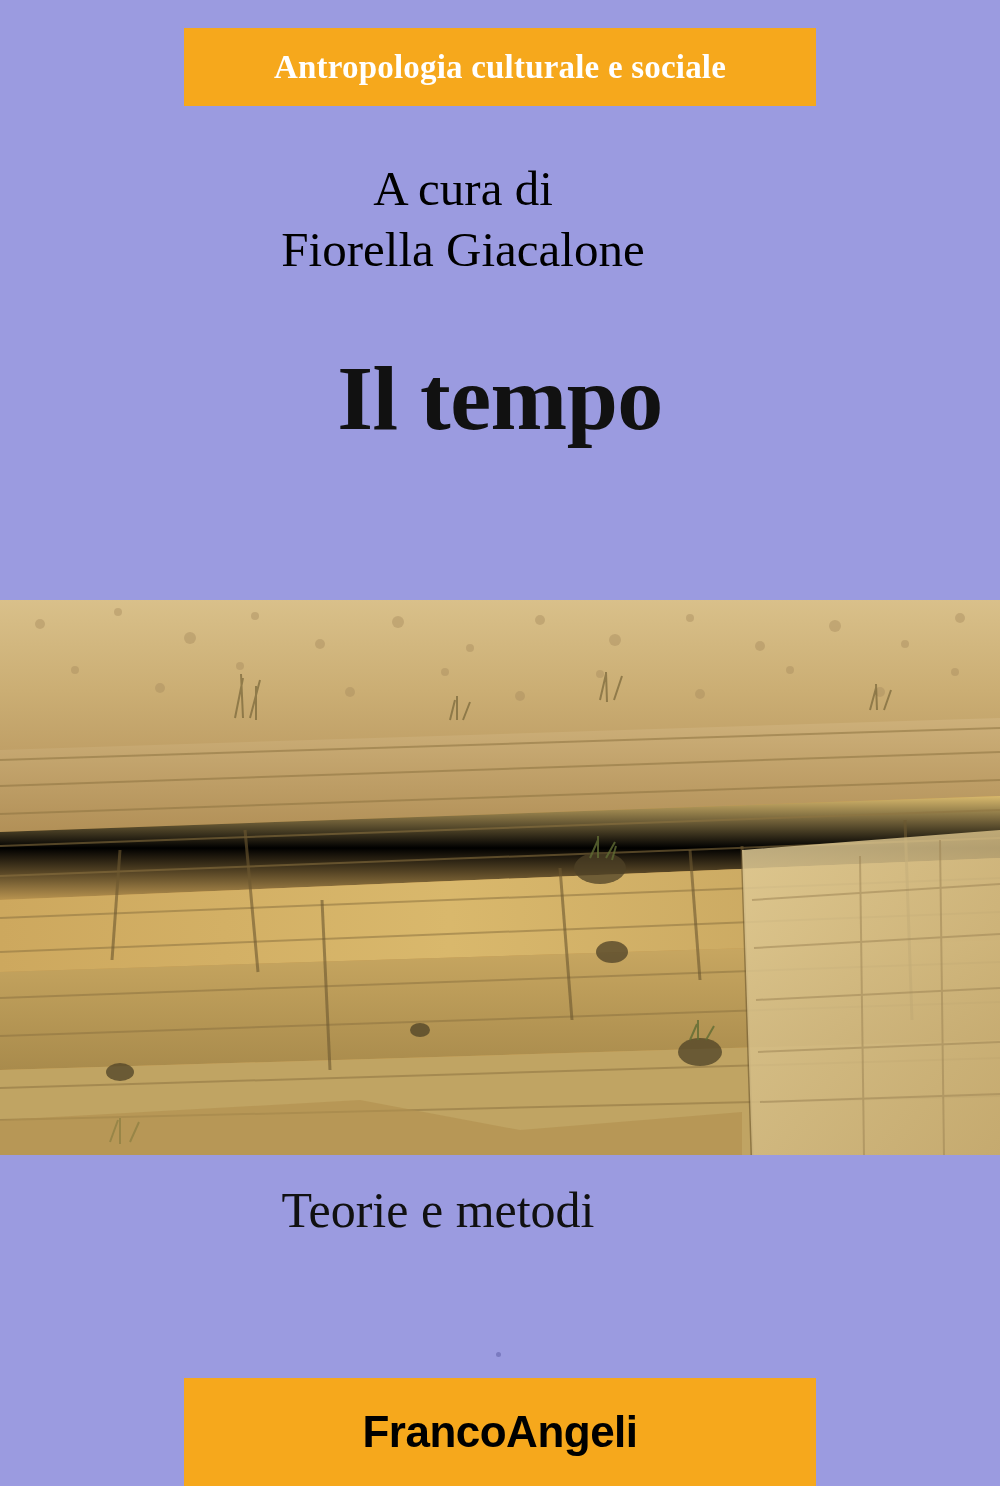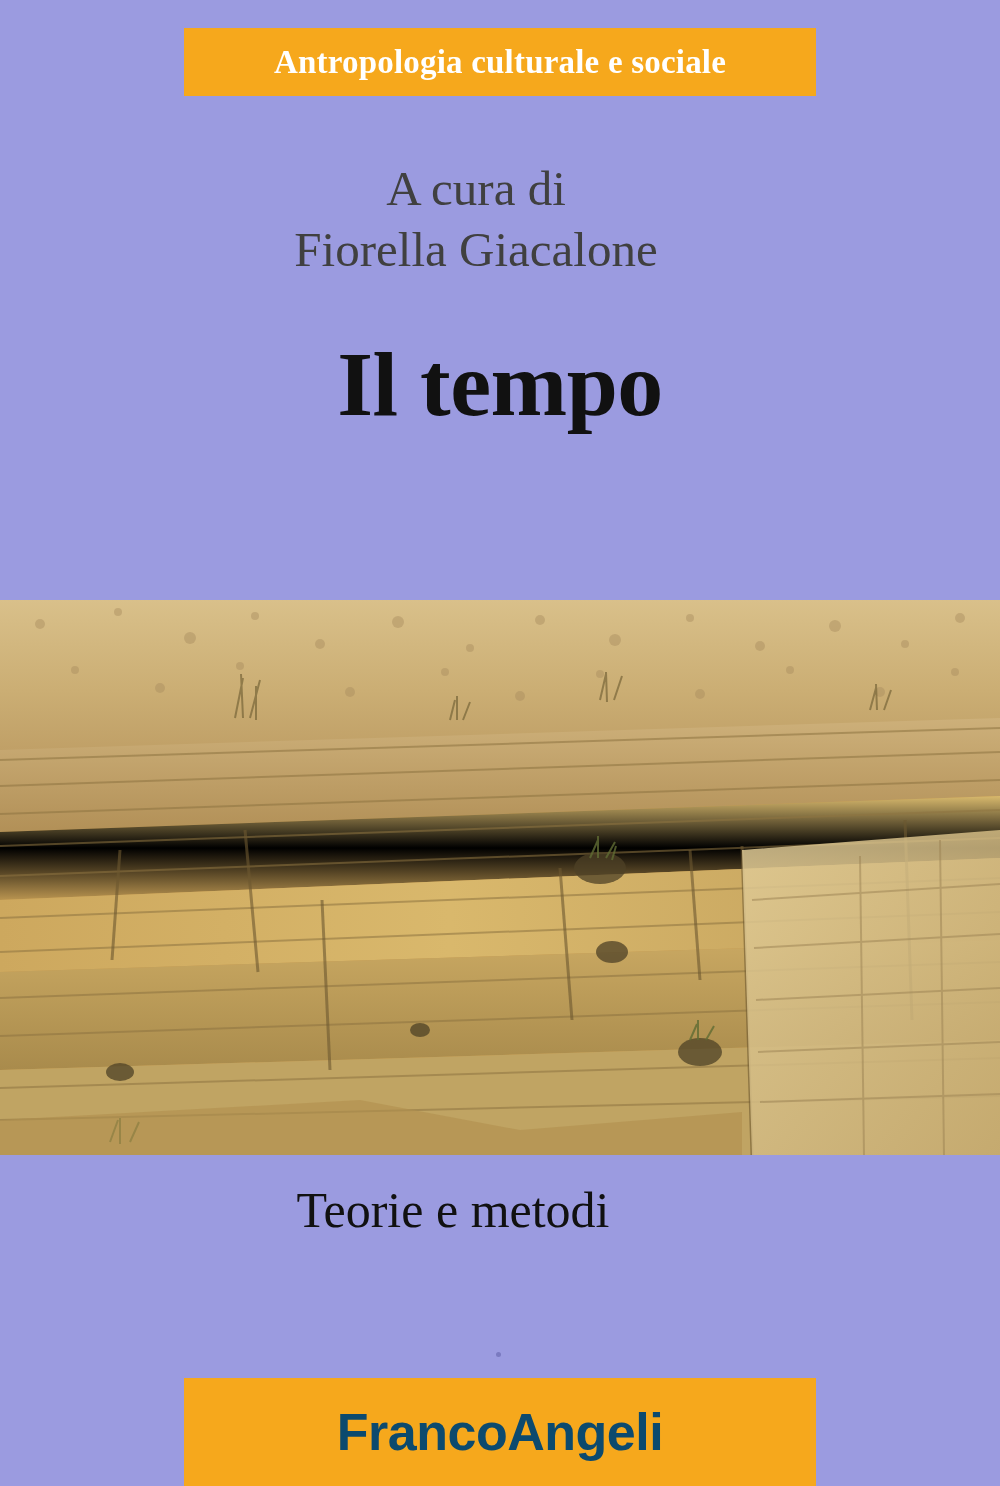--- a/index.html
+++ b/index.html
@@ -20,43 +20,43 @@
     background: #9b9be0;
     overflow: hidden;
   }
 
   
   .series-band {
     position: absolute;
     top: 28px;
     left: 184px;
     width: 632px;
-    height: 68px;
+    height: 78px;
     background: #f6a81c;
     display: flex;
     align-items: center;
     justify-content: center;
   }
   .series-band .series-text {
     color: #ffffff;
     font-size: 33px;
     font-weight: bold;
     letter-spacing: 0.2px;
     text-align: center;
     font-family: "Liberation Serif", serif;
   }
 
   
   .editor {
     position: absolute;
     top: 158px;
-    left: 16px;
+    left: 3px;
     width: 920px;
     text-align: center;
-    color: #404040;
+    color: #000000;
     font-size: 49px;
     line-height: 1.25;
     font-family: "Liberation Serif", serif;
   }
   .editor .line {
     display: block;
   }
 
   
   .title {
@@ -67,20 +67,21 @@
     text-align: center;
     color: #111111;
     font-size: 92px;
     font-weight: bold;
     line-height: 1.18;
     letter-spacing: -0.5px;
     font-family: "Liberation Serif", serif;
   }
   .title .line {
     display: block;
+    margin-top: 14px;
   }
 
   
   .photo {
     position: absolute;
     top: 600px;
     left: 0;
     width: 1000px;
     height: 555px;
     overflow: hidden;
@@ -96,41 +97,40 @@
   .subtitle {
     position: absolute;
     top: 1178px;
     left: 0;
     width: 876px;
     text-align: center;
     color: #111111;
     font-size: 50px;
     line-height: 1.28;
     font-family: "Liberation Serif", serif;
-    margin-left: 15px;
   }
   .subtitle .line {
     display: block;
   }
 
   
   .publisher-band {
     position: absolute;
     top: 1378px;
     left: 184px;
     width: 632px;
     height: 108px;
     background: #f6a81c;
     display: flex;
     align-items: center;
     justify-content: center;
   }
   .publisher-band .publisher-text {
-    color: #0c4a6e;
-    font-size: 52px;
+    color: #000000;
+    font-size: 44px;
     font-weight: bold;
     font-family: "Liberation Sans", sans-serif;
     letter-spacing: -0.5px;
   }
   .dot {
     position: absolute;
     top: 1352px;
     left: 496px;
     width: 5px;
     height: 5px;

